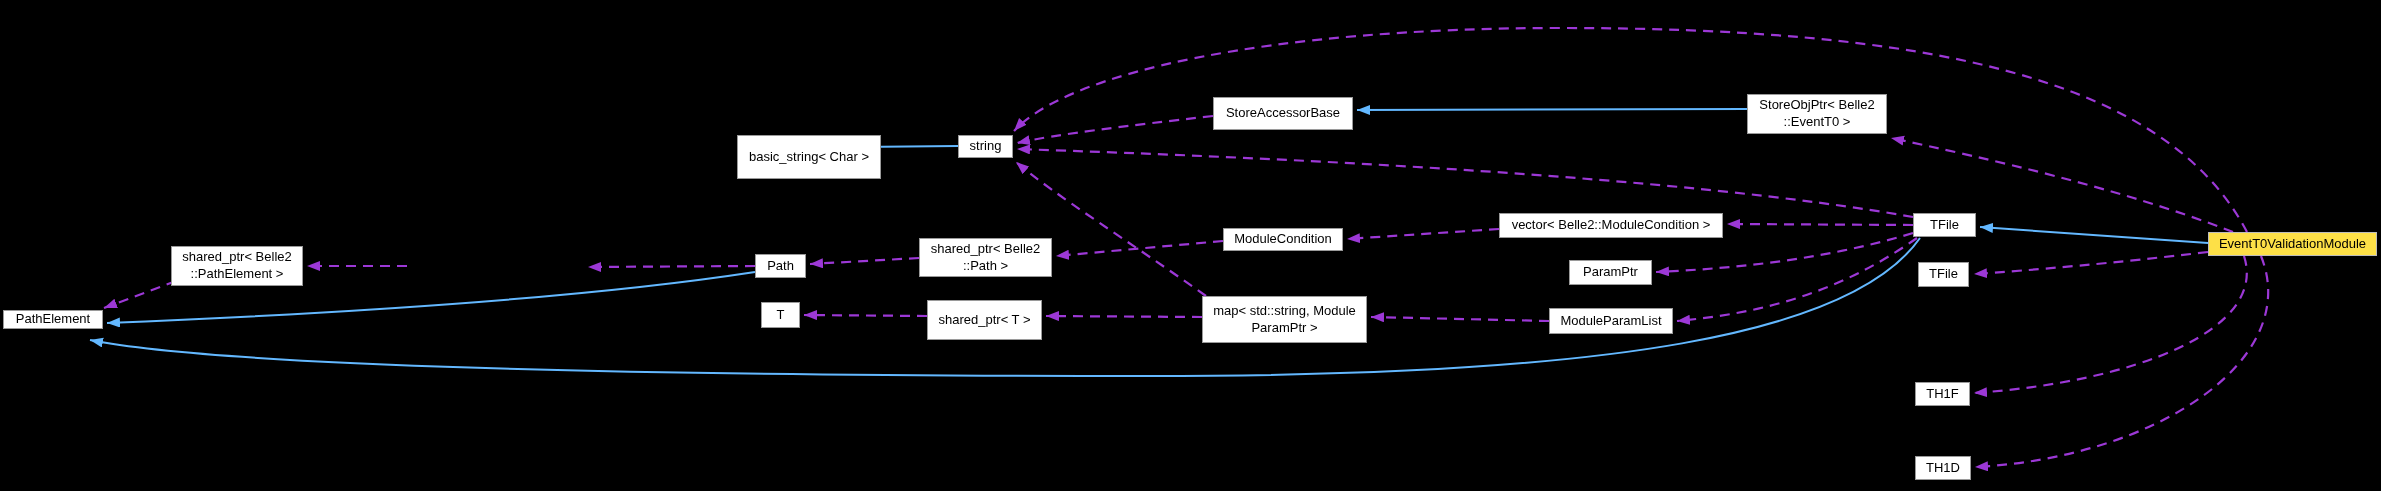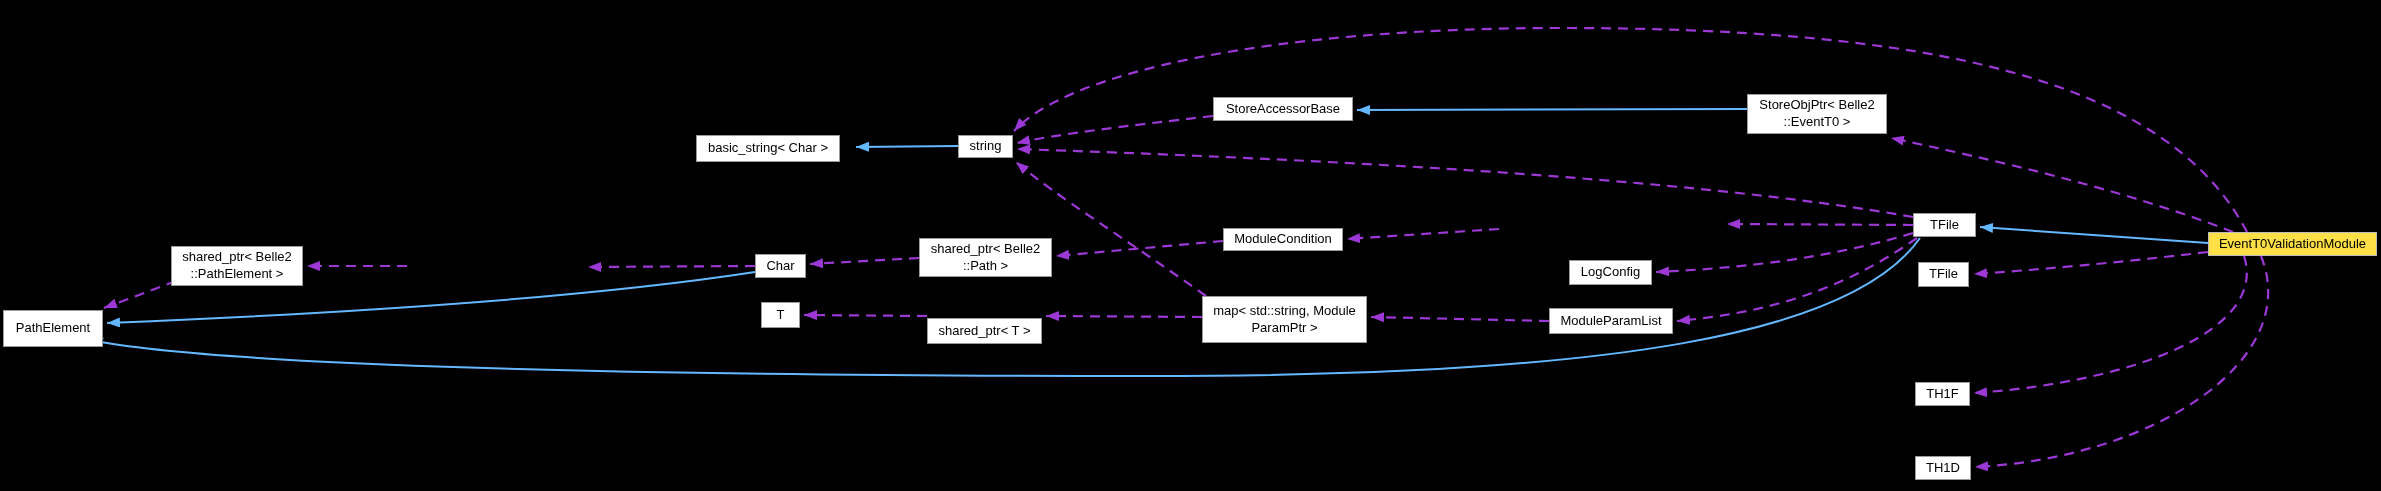--- a/index.html
+++ b/index.html
@@ -49,35 +49,36 @@
     <path class="edge-dashed" marker-end="url(#ap)" d="M 1206 296 C 1130 242 1056 196 1016 162"></path>
     <path class="edge-dashed" marker-end="url(#ap)" d="M 1913 217 C 1680 176 1290 158 1017 149"></path>
     <path class="edge-dashed" marker-end="url(#ap)" d="M 1213 116 C 1125 126 1058 134 1017 143"></path>
     <path class="edge-dashed" marker-end="url(#ap)" d="M 2247 232 C 2165 75 1920 28 1560 28 C 1270 28 1068 72 1014 131"></path>
     <path class="edge-dashed" marker-end="url(#ap)" d="M 2233 232 C 2120 188 1985 158 1891 138"></path>
     <path class="edge-dashed" marker-end="url(#ap)" d="M 2208 252 C 2115 263 2035 270 1974 274"></path>
     <path class="edge-dashed" marker-end="url(#ap)" d="M 2244 256 C 2268 330 2135 382 1974 393"></path>
     <path class="edge-dashed" marker-end="url(#ap)" d="M 2261 256 C 2303 360 2155 458 1975 467"></path>
   </svg>
 
-  <div class="node" style="left:3px;top:310px;width:100px;height:37px">PathElement</div>
+  <div class="node" style="left:3px;top:310px;width:100px;height:19px">PathElement</div>
   <div class="node" style="left:171px;top:246px;width:132px;height:40px">shared_ptr&lt; Belle2
 ::PathElement &gt;</div>
-  <div class="node" style="left:696px;top:135px;width:144px;height:27px">basic_string&lt; Char &gt;</div>
-  <div class="node" style="left:755px;top:254px;width:51px;height:24px">Char</div>
+  <div class="node" style="left:737px;top:135px;width:144px;height:44px">basic_string&lt; Char &gt;</div>
+  <div class="node" style="left:755px;top:254px;width:51px;height:24px">Path</div>
   <div class="node" style="left:761px;top:302px;width:39px;height:26px">T</div>
   <div class="node" style="left:958px;top:135px;width:55px;height:23px">string</div>
   <div class="node" style="left:919px;top:238px;width:133px;height:39px">shared_ptr&lt; Belle2
 ::Path &gt;</div>
-  <div class="node" style="left:927px;top:318px;width:115px;height:26px">shared_ptr&lt; T &gt;</div>
+  <div class="node" style="left:927px;top:300px;width:115px;height:40px">shared_ptr&lt; T &gt;</div>
   <div class="node" style="left:1202px;top:296px;width:165px;height:47px">map&lt; std::string, Module
 ParamPtr &gt;</div>
   <div class="node" style="left:1223px;top:228px;width:120px;height:23px">ModuleCondition</div>
-  <div class="node" style="left:1213px;top:97px;width:140px;height:24px">StoreAccessorBase</div>
-  <div class="node" style="left:1569px;top:260px;width:83px;height:25px">LogConfig</div>
+  <div class="node" style="left:1213px;top:97px;width:140px;height:33px">StoreAccessorBase</div>
+  <div class="node" style="left:1499px;top:213px;width:224px;height:25px">vector&lt; Belle2::ModuleCondition &gt;</div>
+  <div class="node" style="left:1569px;top:260px;width:83px;height:25px">ParamPtr</div>
   <div class="node" style="left:1549px;top:308px;width:124px;height:26px">ModuleParamList</div>
   <div class="node" style="left:1747px;top:94px;width:140px;height:40px">StoreObjPtr&lt; Belle2
 ::EventT0 &gt;</div>
   <div class="node" style="left:1913px;top:213px;width:63px;height:24px">TFile</div>
   <div class="node" style="left:1918px;top:262px;width:51px;height:25px">TFile</div>
   <div class="node" style="left:1915px;top:382px;width:55px;height:24px">TH1F</div>
   <div class="node" style="left:1915px;top:456px;width:56px;height:24px">TH1D</div>
   <div class="node highlight" style="left:2208px;top:232px;width:169px;height:24px">EventT0ValidationModule</div>
 
 </div>

